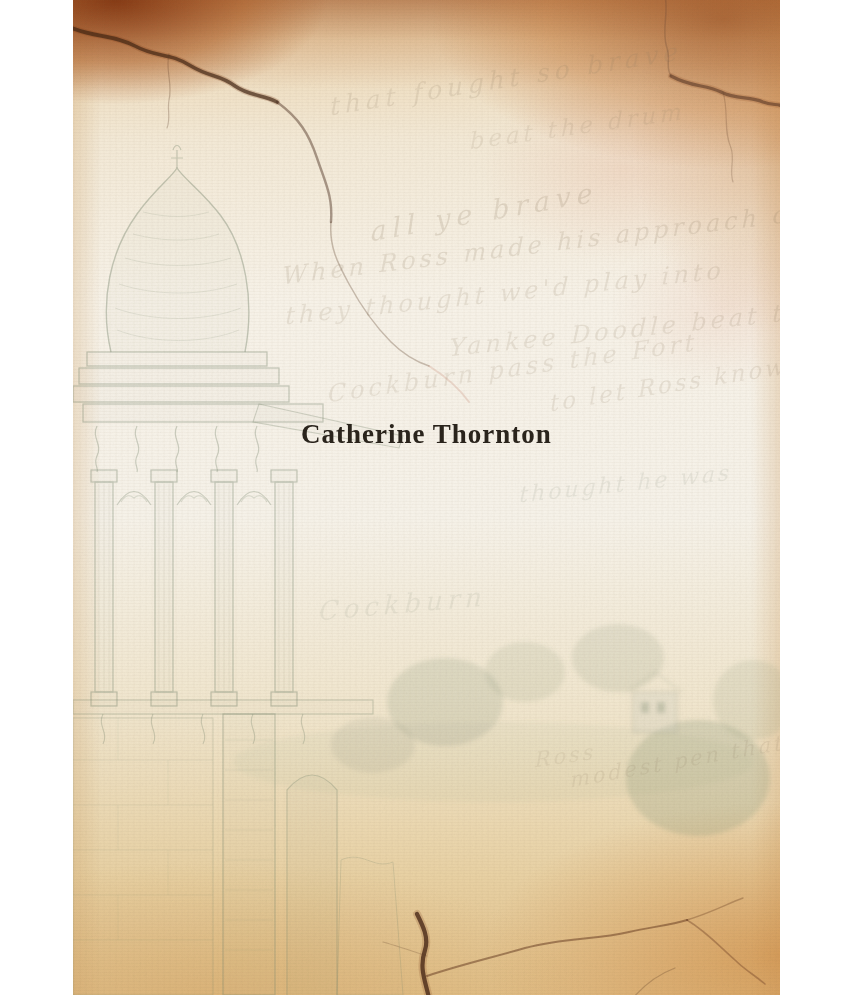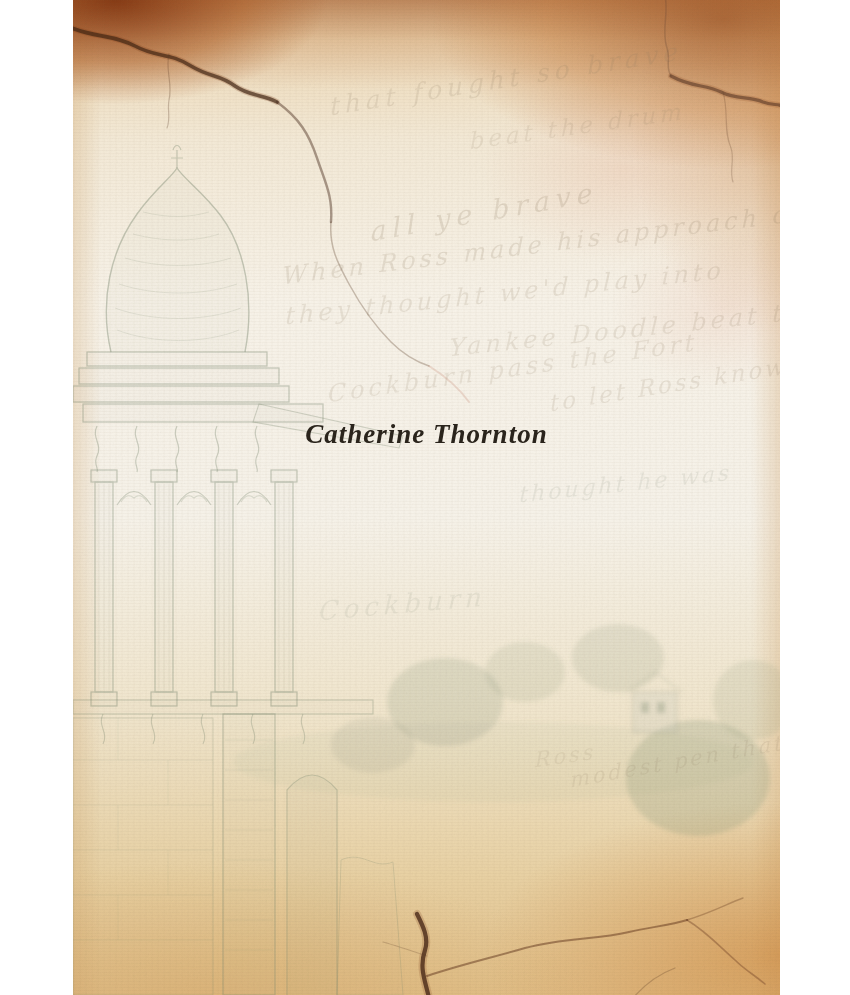--- a/index.html
+++ b/index.html
@@ -45,21 +45,21 @@
   .hw9{left:247px;top:596px;font-size:26px;opacity:.11;transform:rotate(-5deg) skewX(-8deg);letter-spacing:5px;color:#7d8572;}
   .hw10{left:497px;top:768px;font-size:21px;opacity:.13;transform:rotate(-10deg) skewX(-8deg);letter-spacing:3px;}
   .hw11{left:462px;top:748px;font-size:21px;opacity:.11;transform:rotate(-8deg) skewX(-8deg);letter-spacing:3px;}
   .title{
     position:absolute;top:155px;left:0;right:0;text-align:center;
     font-family:"Liberation Serif", serif;font-weight:700;
     font-size:31px;line-height:44px;color:#241e18;letter-spacing:0;
   }
   .author{
     position:absolute;top:419px;left:0;right:0;text-align:center;
-    font-family:"Liberation Serif", serif;font-weight:700;font-style:italic;
+    font-family:"Liberation Serif", serif;font-weight:700;
     font-size:27px;color:#2a241c;letter-spacing:1px;
   }
 </style>
 </head>
 <body>
 
 <div class="cover">
 
   <svg class="layer" viewBox="0 0 707 995">
     <defs>

